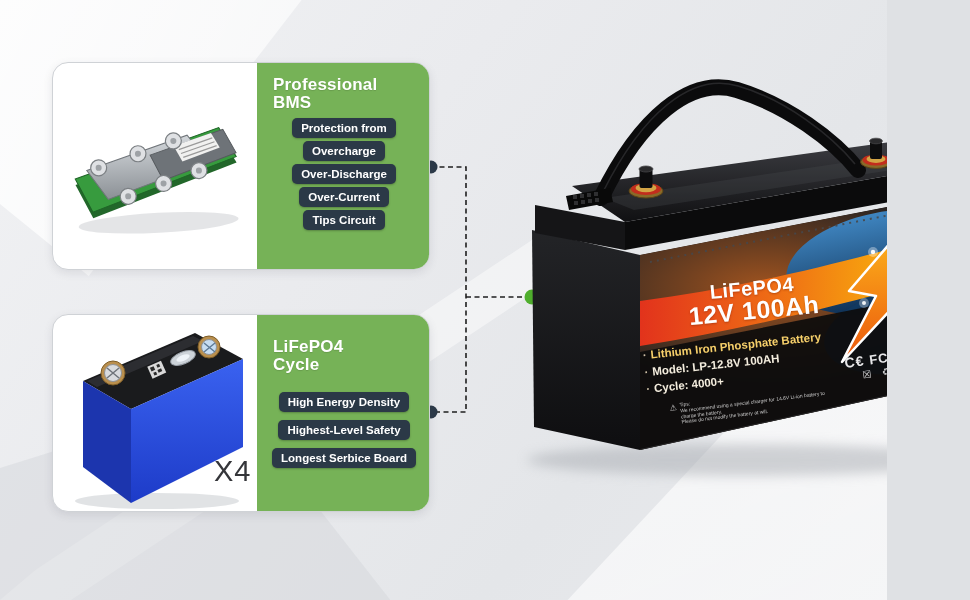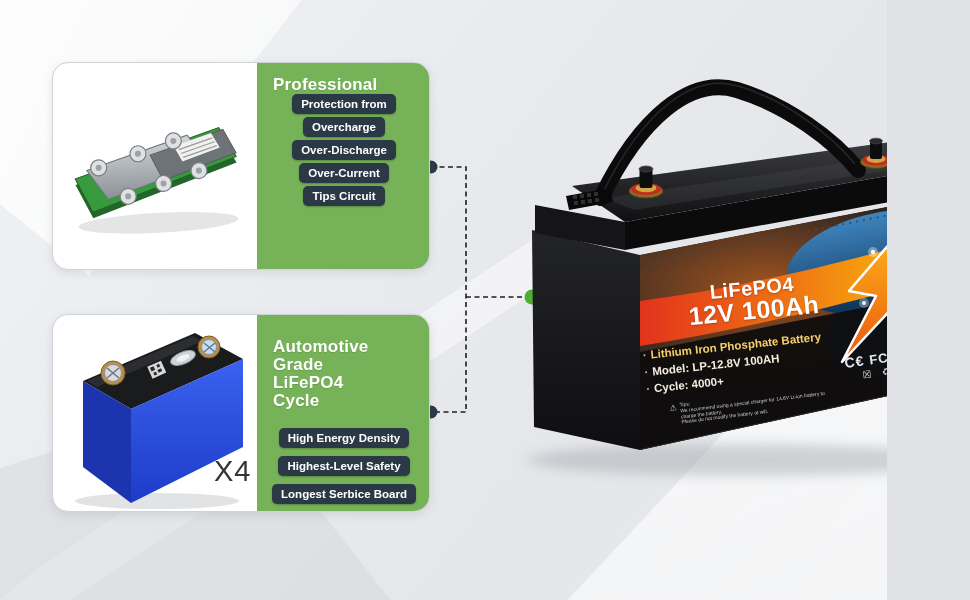--- a/index.html
+++ b/index.html
@@ -31,21 +31,21 @@
   .card-bottom{top:314px;height:198px;}
   .card-img{position:absolute;left:0;top:0;width:206px;height:100%;overflow:hidden;border-radius:16px 0 0 16px;}
   .green-panel{
     position:absolute;right:0;top:0;width:172px;height:100%;
     background:#76b257;border-radius:0 15px 15px 0;
     padding:13px 14px 10px 16px;color:#fff;
   }
   .card-bottom .green-panel{padding-top:23px;}
   .panel-title{font-weight:bold;font-size:17px;line-height:18px;letter-spacing:.2px;
     text-shadow:0 1px 1px rgba(0,0,0,.12);}
-  .badges{display:flex;flex-direction:column;align-items:center;}
+  .badges{display:flex;flex-direction:column;align-items:center;margin-top:6px;}
   .card-top .badges{gap:3px;}
   .card-bottom .badges{margin-top:18px;gap:8px;}
   .badge{
     background:#2b3947;color:#ffffff;font-size:11.5px;font-weight:bold;
     padding:3px 9px;border-radius:5px;white-space:nowrap;line-height:14px;
     box-shadow:0 1px 2px rgba(0,0,0,.25);
   }
   .x4{
     position:absolute;left:161px;top:140px;font-size:29px;color:#35363a;
     letter-spacing:1px;font-weight:400;
@@ -123,20 +123,21 @@
             <circle cx="74" cy="132" r="3"></circle>
               <circle cx="110" cy="121" r="3"></circle>
               <circle cx="146" cy="110" r="3"></circle>
           </g>
         </g>
       </svg>
     </div>
     <div class="green-panel">
       <div class="panel-title">
         <div>Professional</div>
+        <div>BMS</div>
       </div>
       <div class="badges">
         <span class="badge">Protection from</span>
         <span class="badge">Overcharge</span>
         <span class="badge">Over-Discharge</span>
         <span class="badge">Over-Current</span>
         <span class="badge">Tips Circuit</span>
       </div>
     </div>
   </div>
@@ -174,21 +175,20 @@
             <rect x="100" y="49" width="4" height="3" fill="#2a2a2a"></rect>
           </g>
           <ellipse cx="126" cy="37" rx="13" ry="6" transform="rotate(-22 126 37)" fill="#cdd3d9" stroke="#969da5" stroke-width="1"></ellipse>
           <ellipse cx="126" cy="37" rx="7" ry="3" transform="rotate(-22 126 37)" fill="#eef3f8"></ellipse>
         </g>
       </svg>
     </div>
     <div class="x4">X4</div>
     <div class="green-panel">
       <div class="panel-title">
-        <div>Automotive Grade</div>
         <div>LiFePO4</div>
         <div>Cycle</div>
       </div>
       <div class="badges">
         <span class="badge">High Energy Density</span>
         <span class="badge">Highest-Level Safety</span>
         <span class="badge">Longest Serbice Board</span>
       </div>
     </div>
   </div>

